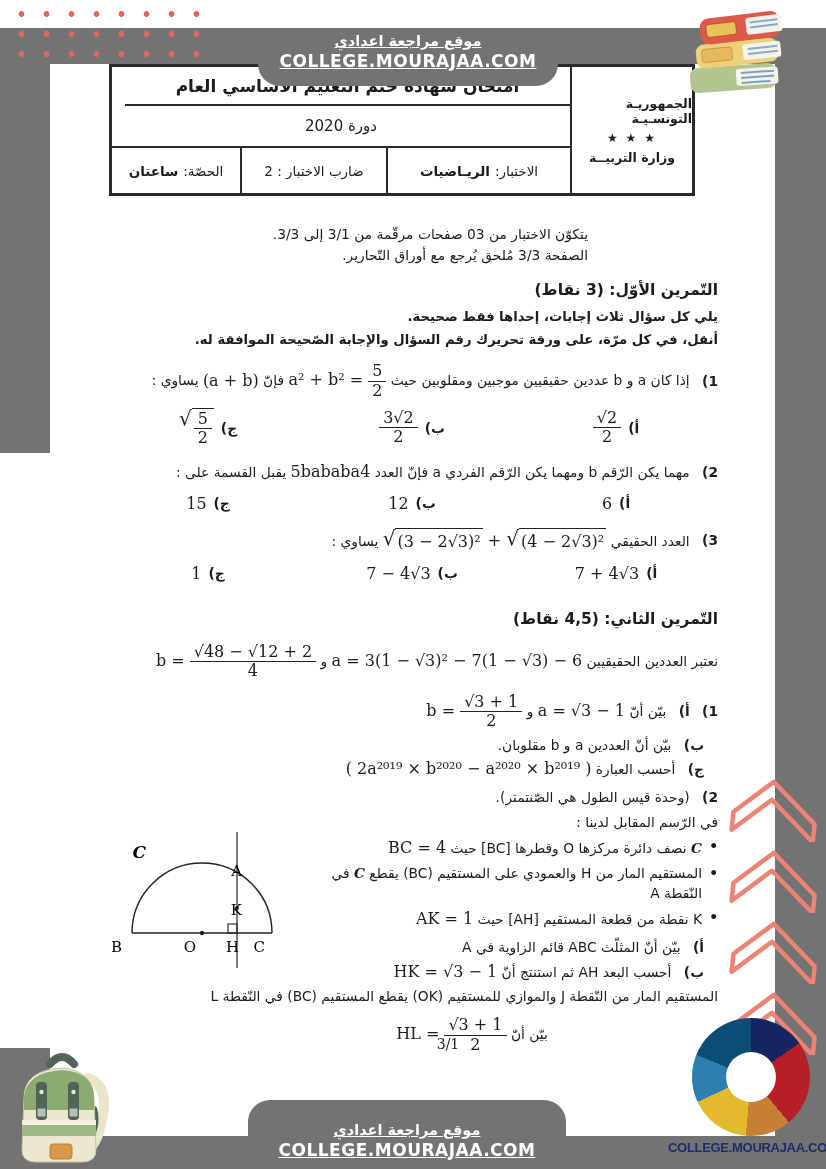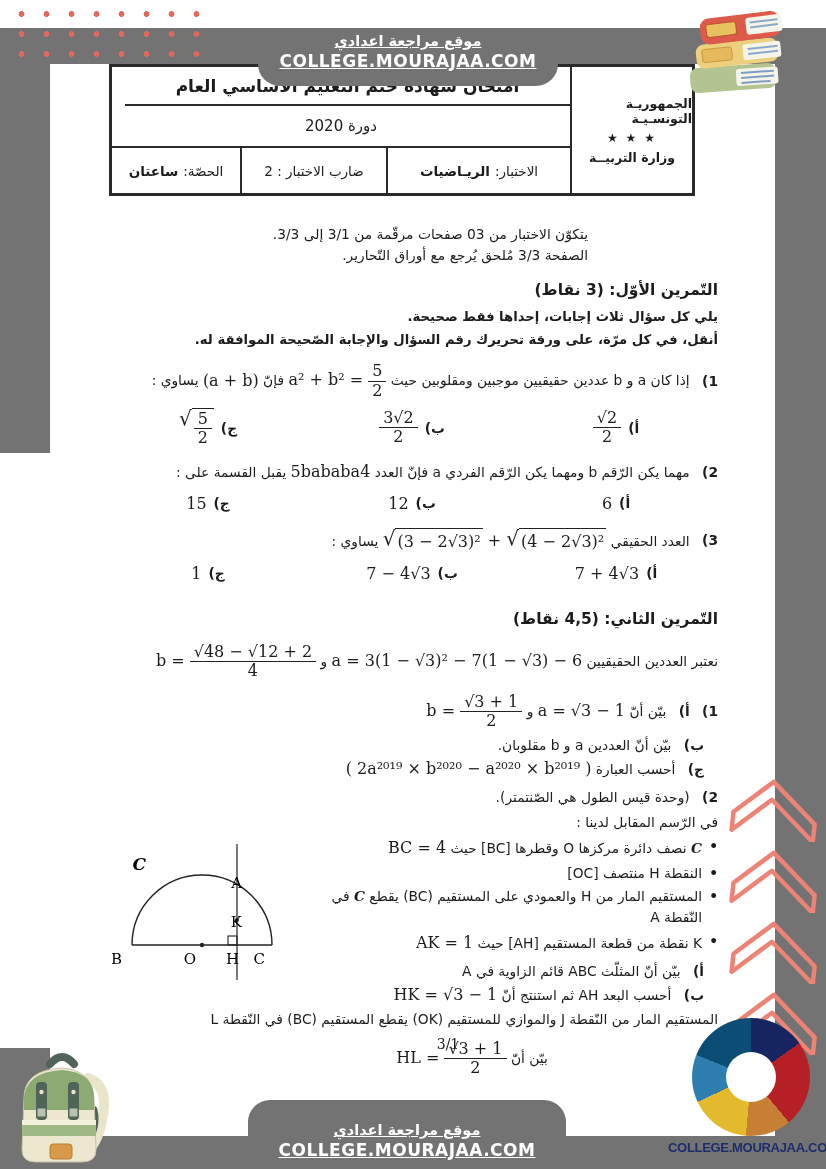--- a/index.html
+++ b/index.html
@@ -282,23 +282,20 @@
 
     <div class="fig-row">
       <div class="fig-text">
         <div>في الرّسم المقابل لدينا :</div>
         <div class="bullet">
           <span class="curveC">C</span>
           <span>نصف دائرة مركزها O وقطرها [BC] حيث</span>
           <span class="m">BC = 4</span>
         </div>
         <div class="bullet">
-          <span>النقطة H منتصف [OC]</span>
-        </div>
-        <div class="bullet">
           <span>المستقيم المار من H والعمودي على المستقيم (BC) يقطع</span>
           <span class="curveC">C</span>
           <span>في النّقطة A</span>
         </div>
         <div class="bullet">
           <span>K نقطة من قطعة المستقيم [AH] حيث</span>
           <span class="m">AK = 1</span>
         </div>
         <div class="qline indent" style="margin-top:6px;">
           <span class="qnum">أ)</span>

